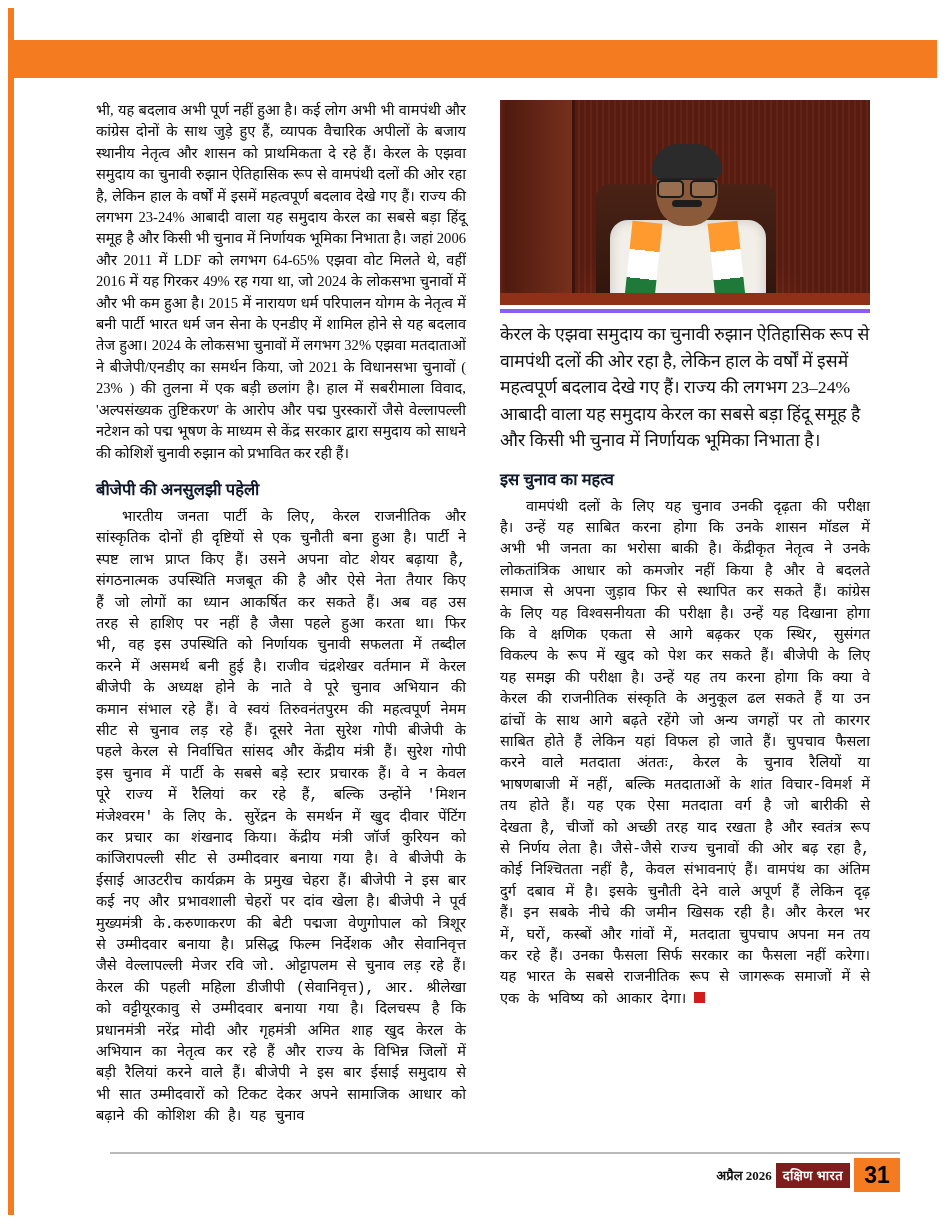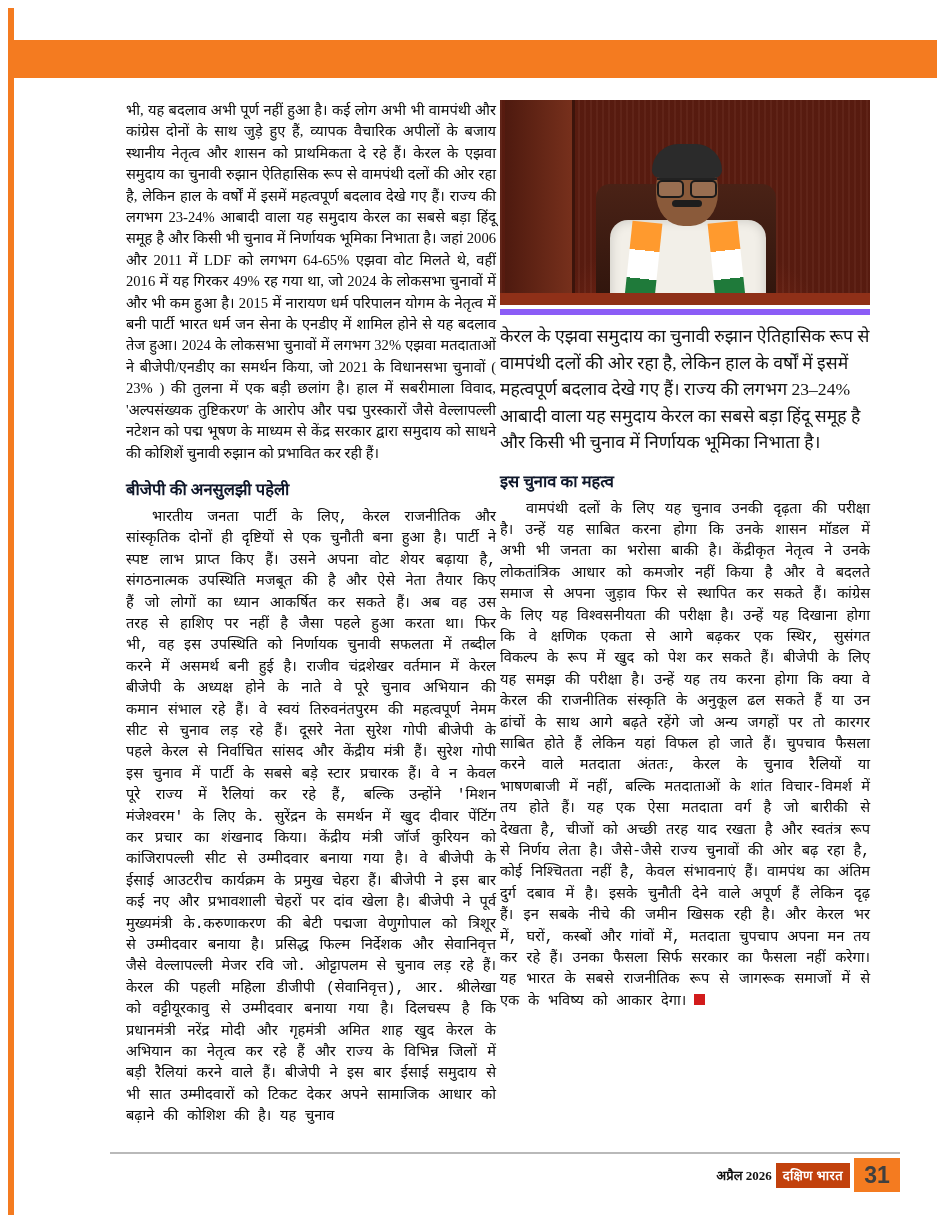--- a/index.html
+++ b/index.html
@@ -45,21 +45,21 @@
   }
 
   
   .col {
     position: absolute;
     top: 100px;
     width: 370px;
     font-family: "Liberation Serif", serif;
     color: #0b0b0b;
   }
-  .col-left { left: 126px; }
+  .col-left { left: 96px; }
   .col-right { left: 500px; }
 
   p {
     margin: 0 0 2px 0;
     font-size: 14.6px;
     line-height: 21.4px;
     text-align: justify;
     text-justify: inter-word;
   }
   p.indent { text-indent: 26px; font-family: Liberation Mono, monospace; }
@@ -156,21 +156,21 @@
     transform: rotate(-6deg);
   }
   .photo .frame-bottom {
     position:absolute; left:0; bottom:0; width:370px; height:12px;
     background:#8f3018;
   }
 
   
   .pullquote {
     width: 370px;
-    border-top: 6px solid #8b5cf6;
+    border-top: 4px solid #8b5cf6;
     padding-top: 8px;
     font-family: "Liberation Serif", serif;
     font-size: 17.6px;
     line-height: 26.5px;
     color: #111;
     margin-bottom: 10px;
   }
 
   
   .endmark {
@@ -191,31 +191,31 @@
     justify-content: flex-end;
     gap: 4px;
   }
   .footer .issue {
     font-family: "Liberation Serif", serif;
     font-size: 13px;
     font-weight: bold;
     color: #111;
   }
   .footer .masthead {
-    background: #c2410c;
+    background: #7f1d1d;
     color: #fff;
     font-family: "Liberation Serif", serif;
     font-weight: bold;
     font-size: 13px;
     padding: 3px 7px 4px 7px;
     letter-spacing: 0.4px;
   }
   .footer .pageno {
     background: #f47b20;
-    color: #404040;
+    color: #000000;
     font-family: "Liberation Sans", sans-serif;
     font-weight: bold;
     font-size: 23px;
     width: 46px; height: 34px;
     display: flex; align-items: center; justify-content: center;
   }
 </style>
 </head>
 <body>
 

